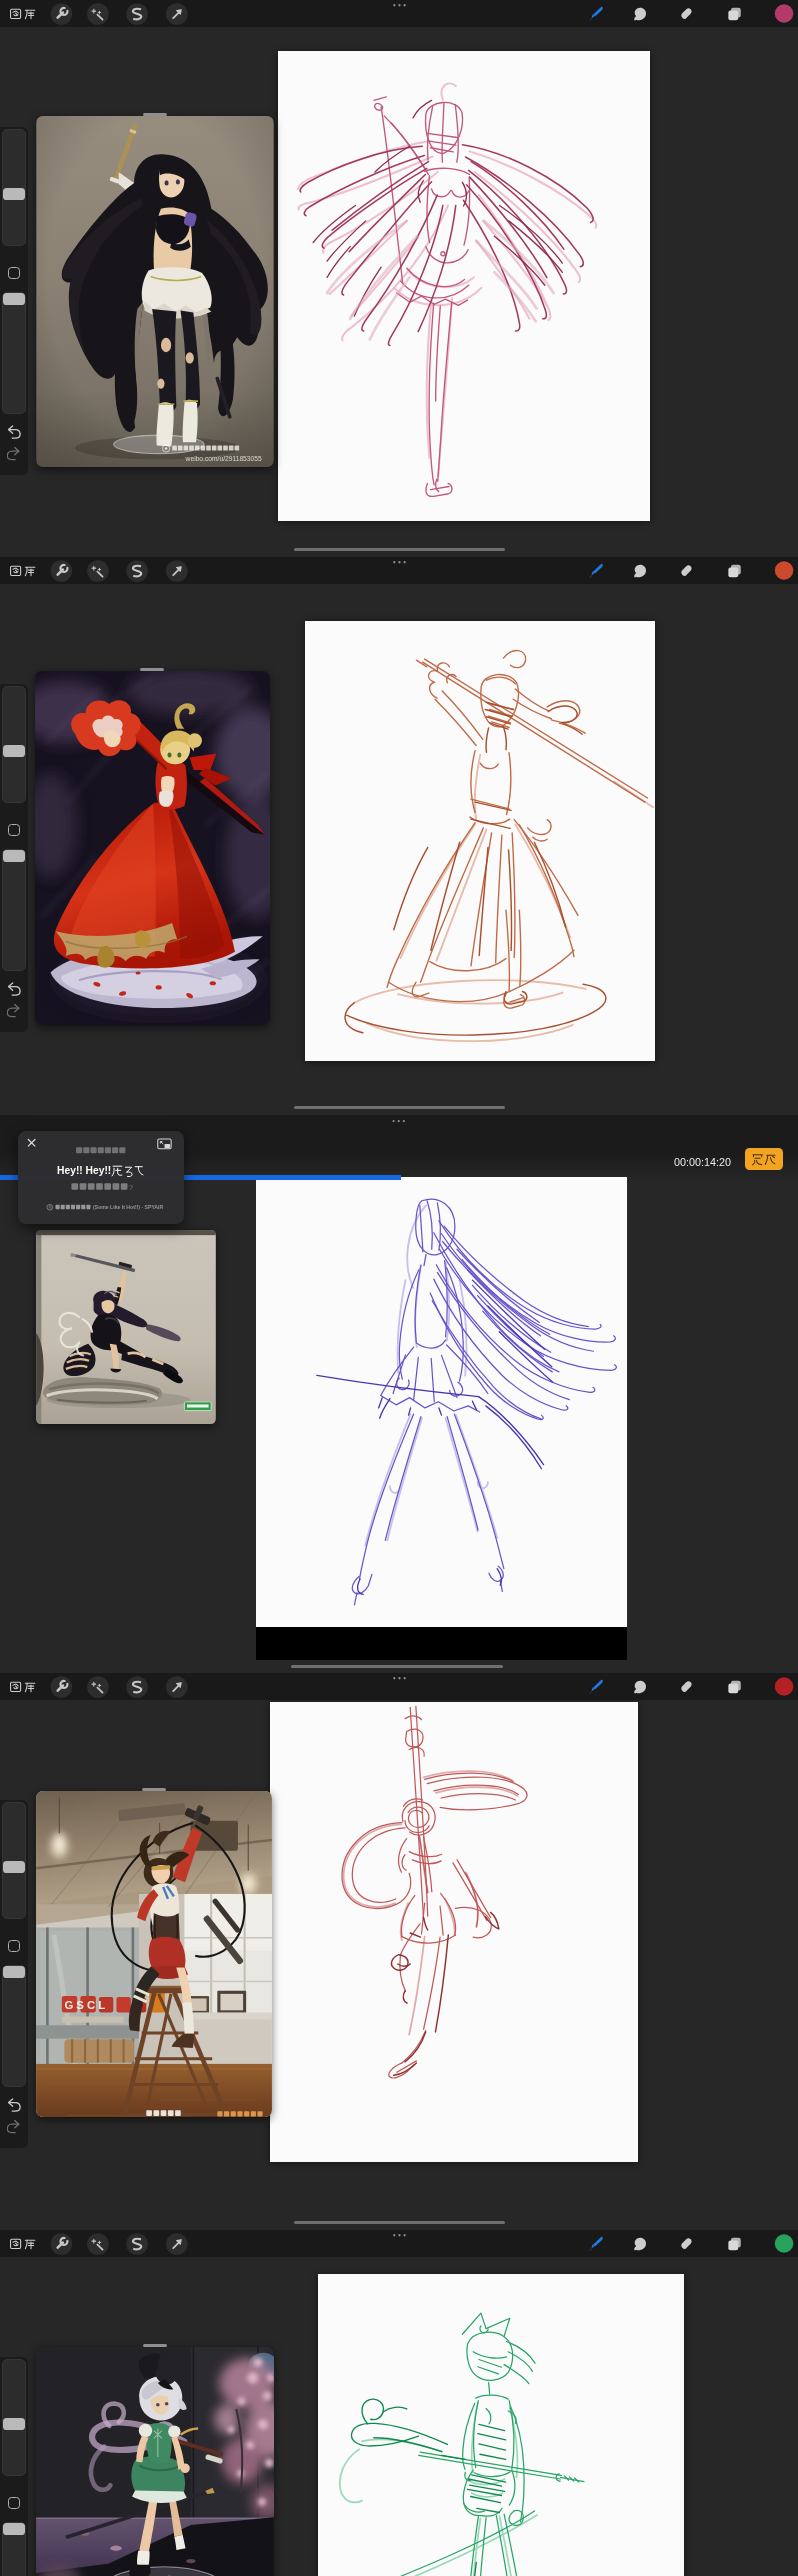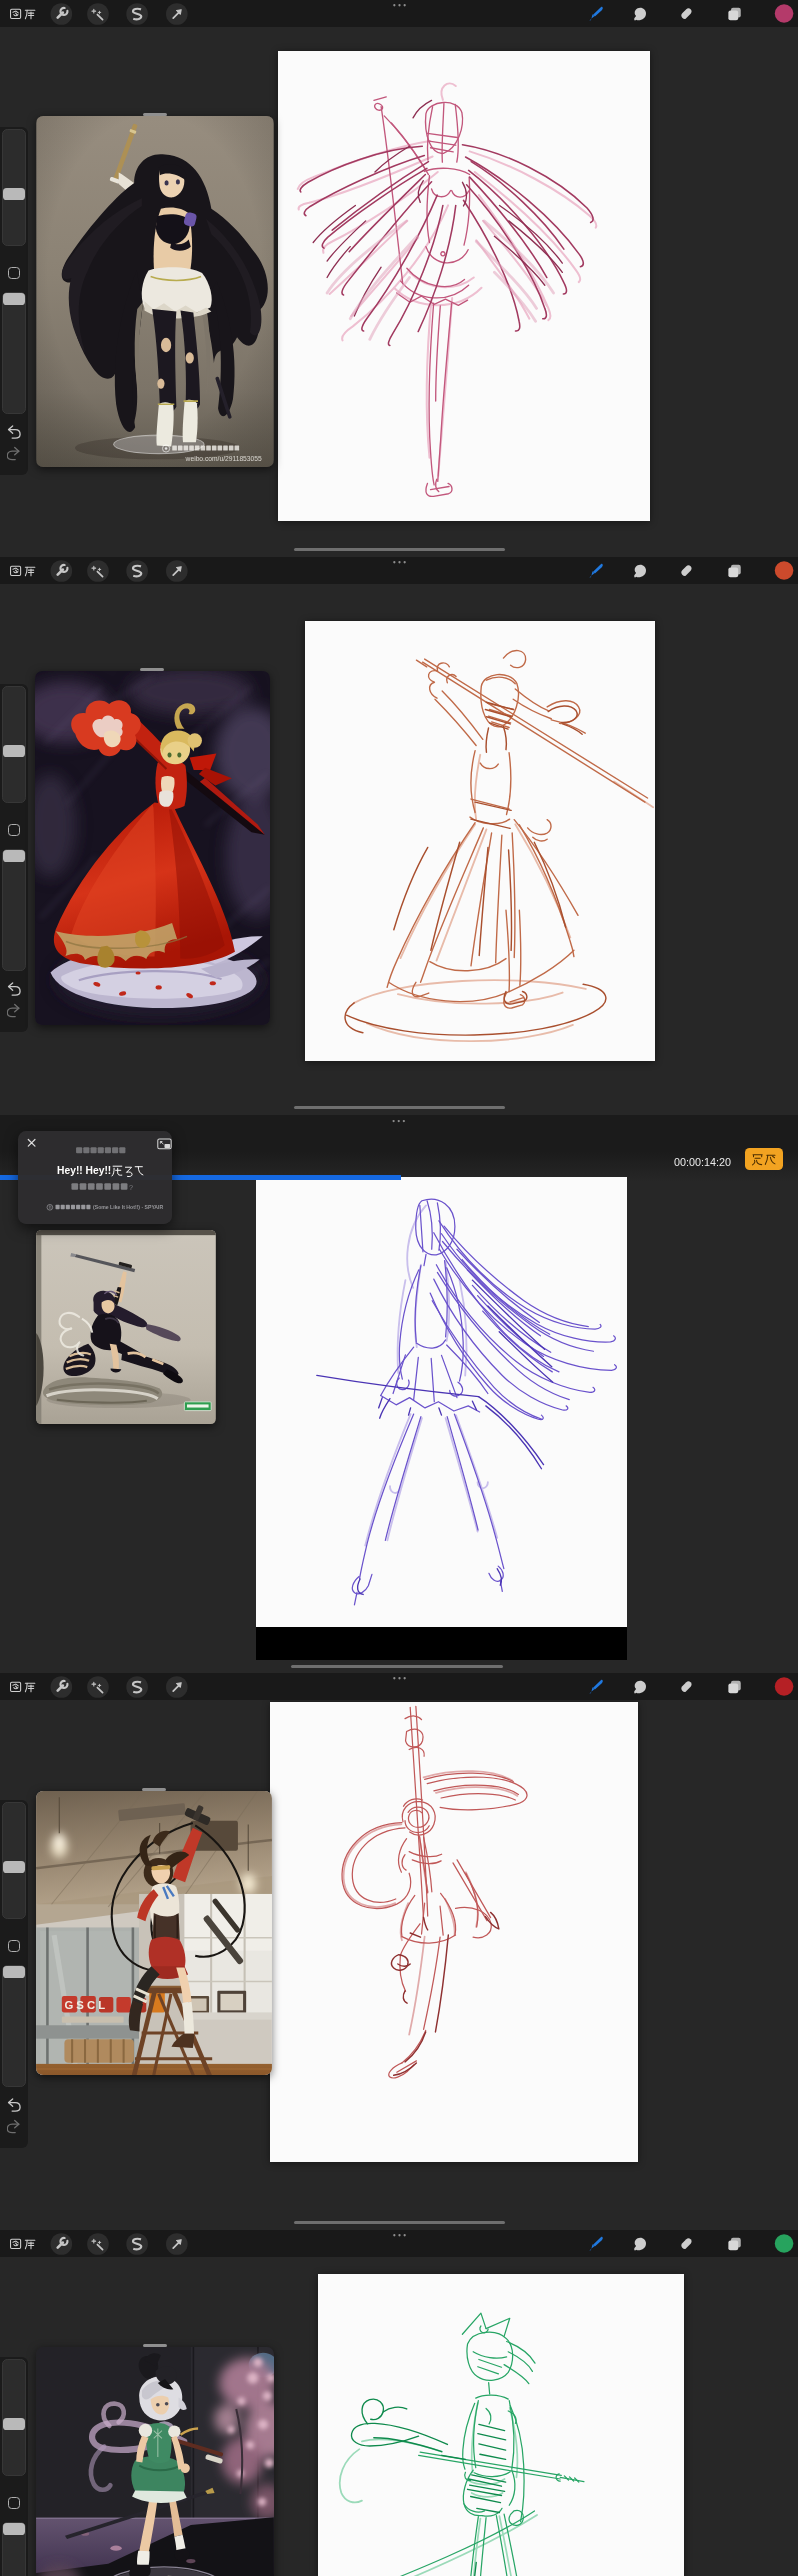--- a/index.html
+++ b/index.html
@@ -636,21 +636,21 @@
   <div style="position:absolute;left:745px;top:33px;width:38px;height:22px;background:#f2a321;border-radius:4.6px;">
     <svg width="38" height="22" viewBox="0 0 73 43" id="btn-done">
       <g stroke="#4a2d00" stroke-width="2" fill="none" stroke-linecap="round">
         <path d="M15,13 h18 M16,17 v-4 M32,17 v-4"></path>
             <path d="M19,20 h10 M18,24 c2,4 -1,7 -4,9 M22,24 c0,5 2,8 10,8.5"></path>
         <path d="M42,14 h16 M44,14 c-0.5,7 -2,13 -5,18"></path>
             <path d="M49,18 c1,6 4,11 9,13 M57,19 l-4,-3"></path>
       </g>
     </svg>
   </div>
-  <div style="position:absolute;left:17.5px;top:15.5px;width:154px;height:93px;background:rgba(46,45,47,0.98);border-radius:8.2px;box-shadow:0 4.1px 12.4px rgba(0,0,0,0.55);">
+  <div style="position:absolute;left:17.5px;top:15.5px;width:166px;height:93px;background:rgba(46,45,47,0.98);border-radius:8.2px;box-shadow:0 4.1px 12.4px rgba(0,0,0,0.55);">
     <svg width="166" height="93" viewBox="0 0 323 180" id="popup">
       <g stroke="#dedede" stroke-width="2.4" stroke-linecap="round">
             <path d="M20,16 L33,29 M33,16 L20,29"></path>
           </g>
       <g stroke="#d8d8d8" stroke-width="2" fill="none">
         <rect x="272" y="15" width="26" height="19" rx="3"></rect>
         <path d="M277,20 l6,5 M277,24 v-4 h4" stroke-width="1.8"></path>
         <rect x="285" y="25" width="11" height="7.5" rx="1.5" fill="#d8d8d8" stroke="none"></rect>
       </g>
 
@@ -773,21 +773,21 @@
   <div class="sidebar">
     <div class="strack" style="top:2.1px;height:117px;"></div>
     <div class="shandle" style="top:61px;"></div>
     <div class="sqbtn" style="top:140px;"></div>
     <div class="strack" style="top:165px;height:122px;"></div>
     <div class="shandle" style="top:166px;"></div>
     <svg class="abs" style="left:6.7px;top:298px;" width="14.4" height="41" viewBox="0 0 28 80">
           <use href="#undoredo"></use>
         </svg>
   </div>
-  <div class="photo" style="left:36px;top:118px;width:236px;height:284px;">
+  <div class="photo" style="left:36px;top:118px;width:236px;height:326px;">
     <svg width="236" height="346" viewBox="0 0 458 672" id="ph4">
       <defs>
         <linearGradient id="p4ceil" x1="0" y1="0" x2="0" y2="1">
           <stop offset="0" stop-color="#ab9374"></stop>
               <stop offset="1" stop-color="#ccbca6"></stop>
         </linearGradient>
         <linearGradient id="p4table" x1="0" y1="0" x2="0" y2="1">
           <stop offset="0" stop-color="#94602e"></stop>
               <stop offset="0.5" stop-color="#774524"></stop>
               <stop offset="1" stop-color="#553218"></stop>

